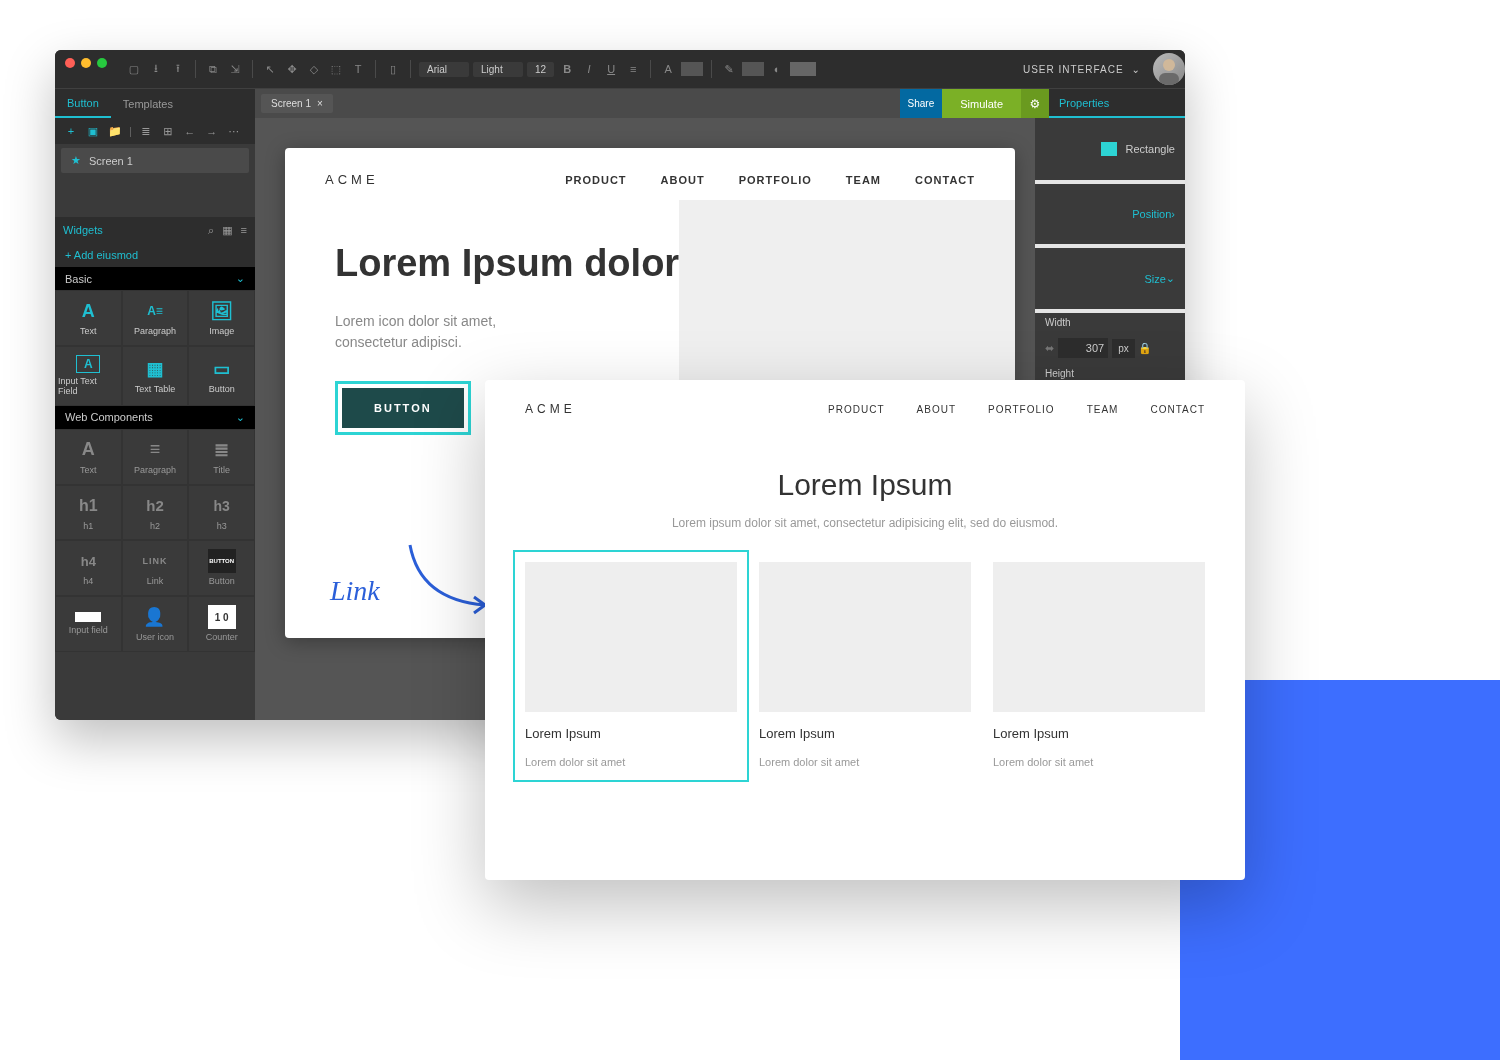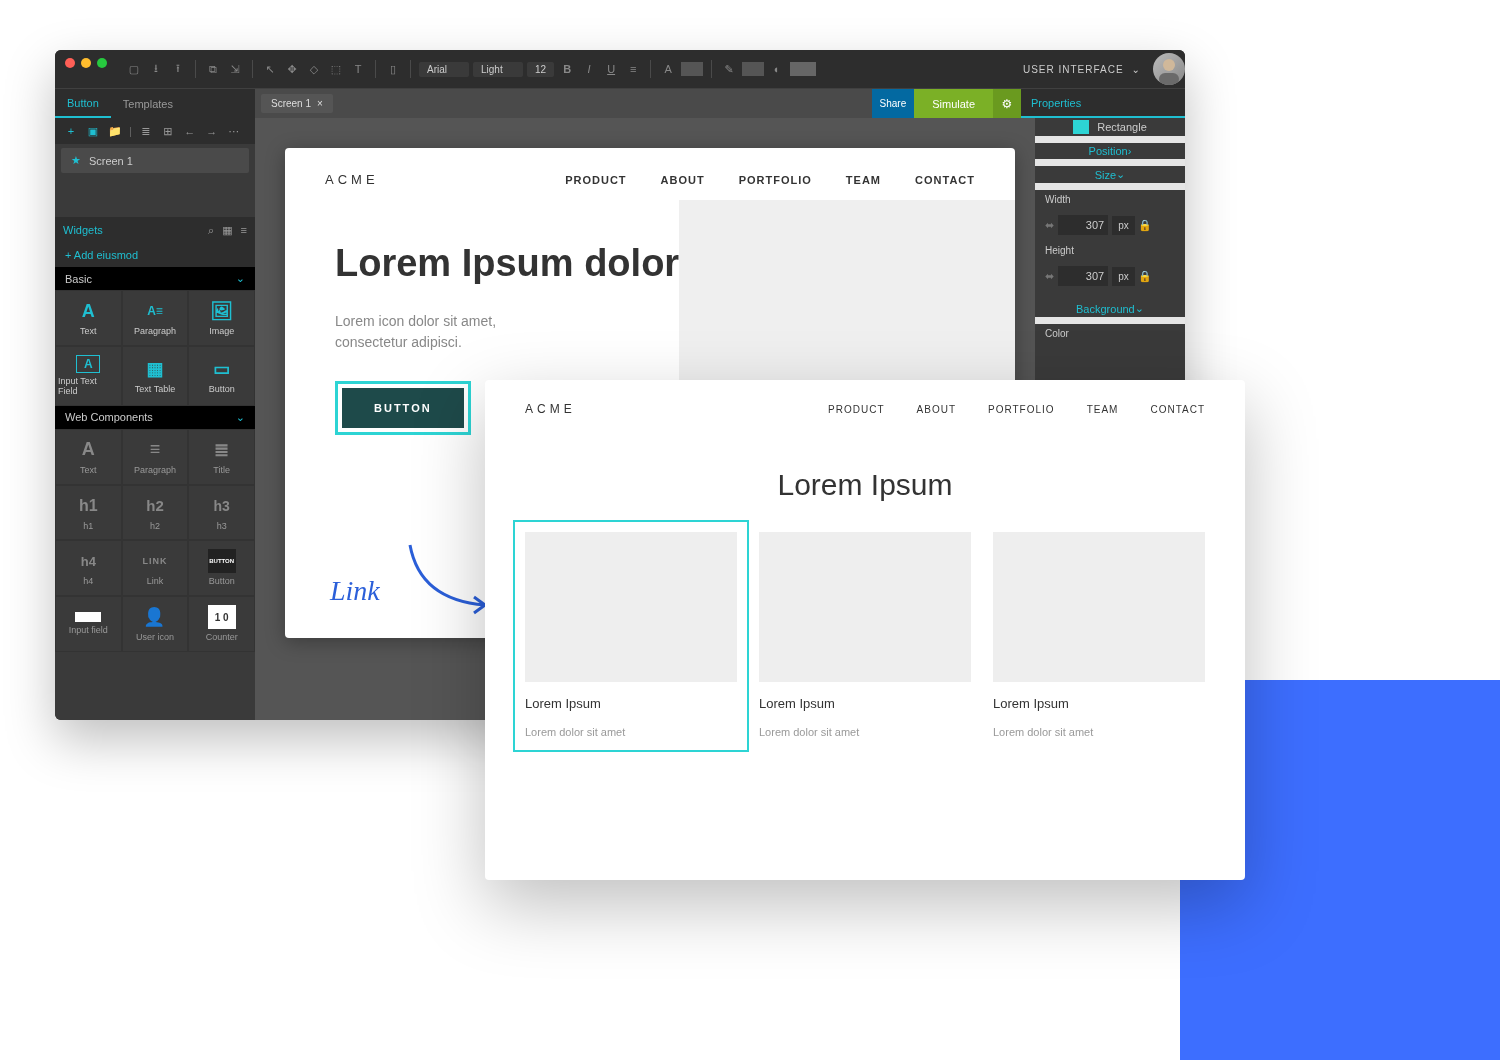--- a/index.html
+++ b/index.html
@@ -28,21 +28,21 @@
 
 .secbar{height:30px;background:#2d2d2d;border-top:1px solid #404040;display:flex;align-items:stretch}
 .secbar .left-tabs{width:200px;display:flex;align-items:center;color:#999;font-size:11px}
 .secbar .left-tabs .tab{padding:0 12px;height:100%;display:flex;align-items:center;cursor:pointer}
 .secbar .left-tabs .tab.active{color:#1fbfd1;border-bottom:2px solid #1fbfd1}
 .secbar .canvas-tabs{flex:1;display:flex;align-items:center;background:#4a4a4a}
 .secbar .canvas-tab{background:#555;color:#ddd;font-size:10px;padding:4px 10px;display:flex;align-items:center;gap:6px;border-radius:2px;margin-left:6px}
 .secbar .share{background:#0369a1;color:#fff;font-size:10px;padding:0 8px;display:flex;align-items:center;cursor:pointer}
 .secbar .sim{background:#7bb026;color:#fff;font-size:11px;padding:0 18px;display:flex;align-items:center;cursor:pointer}
 .secbar .gear{width:28px;background:#6a9a1f;color:#fff;display:flex;align-items:center;justify-content:center;cursor:pointer;font-size:12px}
-.secbar .proptab{width:164px;display:flex;align-items:center;color:#1fbfd1;font-size:11px;padding-left:10px;border-bottom:2px solid #1fbfd1}
+.secbar .proptab{width:136px;display:flex;align-items:center;color:#1fbfd1;font-size:11px;padding-left:10px;border-bottom:2px solid #1fbfd1}
 
 
 .main{display:flex;height:calc(100% - 68px)}
 
 
 .sidebar-l{width:200px;background:#3a3a3a;display:flex;flex-direction:column;color:#ccc;font-size:11px}
 .sl-row{height:26px;display:flex;align-items:center;padding:0 8px;background:#2d2d2d;gap:6px}
 .sl-row .ico{color:#1fbfd1;width:16px;text-align:center}
 .screen-item{padding:6px 10px;display:flex;align-items:center;gap:8px;background:#4a4a4a;margin:4px 6px;border-radius:2px;font-size:11px}
 .screen-item .star{color:#1fbfd1}
@@ -68,21 +68,21 @@
 .sf-nav{display:flex;gap:34px;font-size:11px;letter-spacing:1px;color:#333;font-weight:bold}
 .sf-hero{padding:30px 50px}
 .sf-hero h1{font-size:38px;font-weight:600;color:#333;line-height:1.2}
 .sf-hero p{margin-top:24px;color:#888;font-size:14px;line-height:1.5;max-width:210px}
 .sf-button-wrap{margin-top:28px;display:inline-block;border:3px solid #2dd4d4;padding:4px}
 .sf-button{background:#1e4a4a;color:#fff;padding:14px 32px;font-size:11px;letter-spacing:2px;font-weight:bold}
 .sf-gray{position:absolute;right:0;top:52px;bottom:0;width:46%;background:#efefef}
 
 
 .sidebar-r{width:150px;background:#3a3a3a;color:#ccc;font-size:11px}
-.sr-row{padding:2px 10px;display:flex;align-items:center;justify-content:center;border-bottom:7px solid #e5e5e5}
+.sr-row{padding:24px 10px;display:flex;align-items:center;justify-content:flex-end;border-bottom:4px solid #e5e5e5}
 .sr-row.hl{color:#1fbfd1}
 .sr-swatch{width:16px;height:14px;background:#2dd4d4;margin-right:8px}
 .sr-input-row{display:flex;align-items:center;gap:4px;padding:6px 10px}
 .sr-input{background:#2d2d2d;color:#ccc;border:none;padding:4px;width:50px;text-align:right;font-size:11px}
 .sr-unit{background:#2d2d2d;color:#ccc;padding:4px 6px;font-size:10px}
 .sr-label{padding:4px 10px;font-size:10px;color:#ccc}
 
 
 .preview{position:absolute;left:485px;top:380px;width:760px;height:500px;background:#fff;border-radius:4px;box-shadow:0 25px 70px rgba(0,0,0,.25)}
 .pv-header{display:flex;align-items:center;justify-content:space-between;padding:22px 40px}
@@ -370,20 +370,21 @@
     <div class="pv-nav">
       <span>PRODUCT</span>
       <span>ABOUT</span>
       <span>PORTFOLIO</span>
       <span>TEAM</span>
       <span>CONTACT</span>
     </div>
   </div>
   <div class="pv-hero">
     <h2>Lorem Ipsum</h2>
+    <p>Lorem ipsum dolor sit amet, consectetur adipisicing elit, sed do eiusmod.</p>
   </div>
   <div class="pv-cards">
     <div class="pv-card sel">
       <div class="pv-img"></div>
       <h4>Lorem Ipsum</h4>
       <p>Lorem dolor sit amet</p>
     </div>
     <div class="pv-card">
       <div class="pv-img"></div>
       <h4>Lorem Ipsum</h4>

